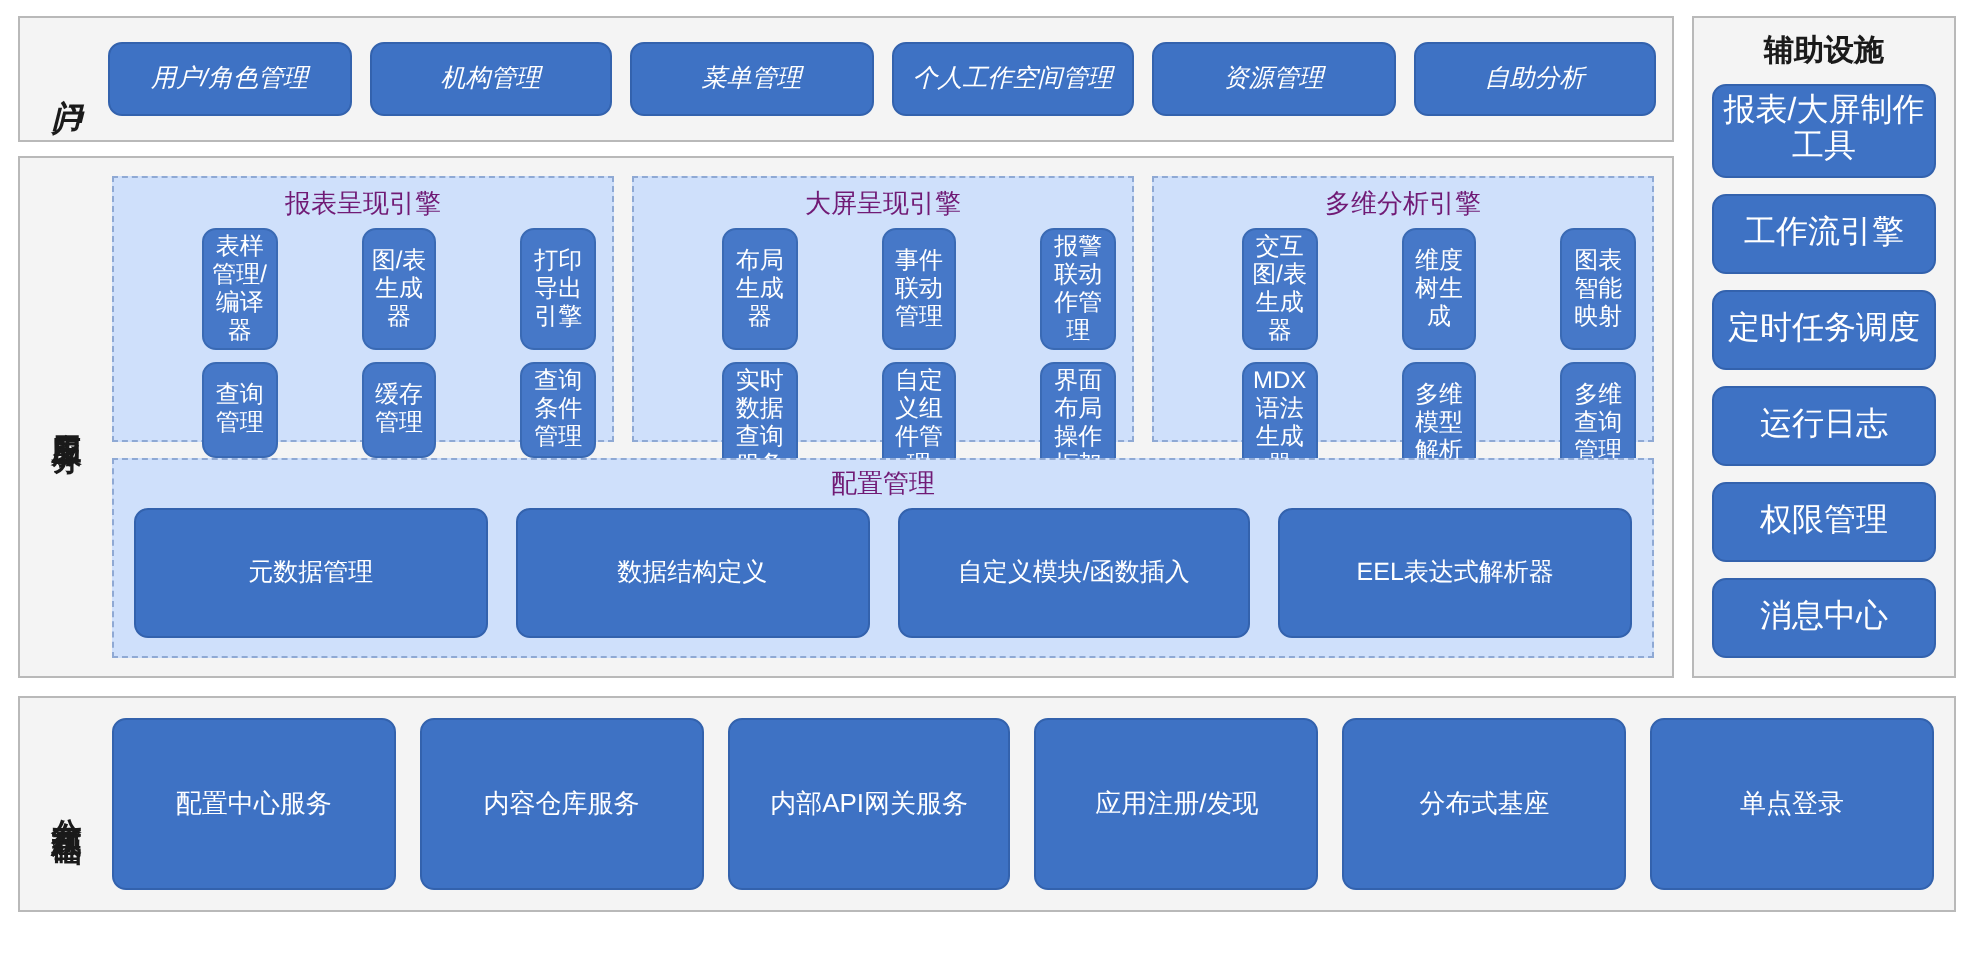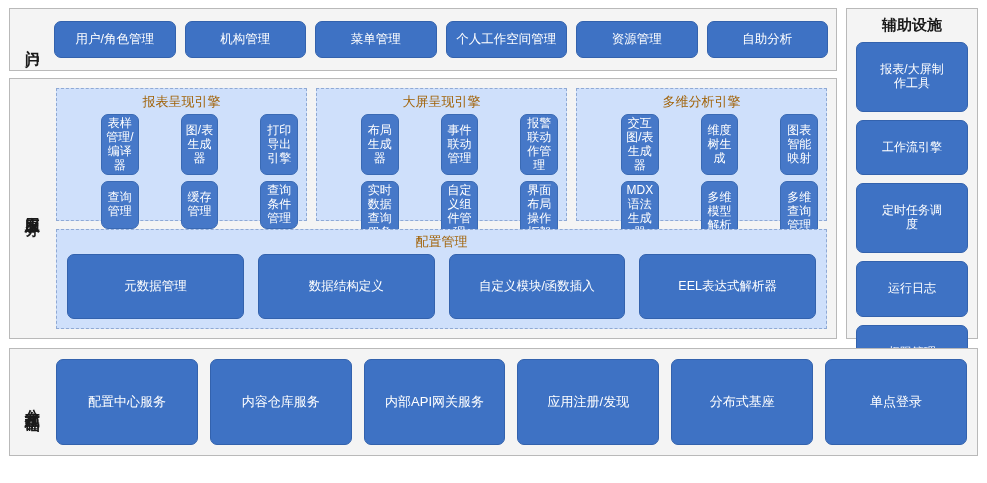--- a/index.html
+++ b/index.html
@@ -63,21 +63,21 @@
     user-select: none;
   }
   .band-body {
     flex: 1 1 auto;
     min-width: 0;
     display: flex;
     align-items: center;
   }
 
   
-  .portal-band { height: 70px; }
+  .portal-band { height: 70px; font-style: italic; }
   .portal-body {
     gap: 9px;
     padding: 0 8px 0 0;
     justify-content: space-between;
   }
   .portal-btn {
     flex: 1 1 0;
     height: 37px;
     display: flex;
     align-items: center;
@@ -106,21 +106,21 @@
     background: #cfe0fb;
     box-sizing: border-box;
     padding: 6px 8px 8px 8px;
     display: flex;
     flex-direction: column;
   }
   .engine-panel { flex: 1 1 0; min-width: 0; }
   .panel-title {
     text-align: center;
     font-size: 13px;
-    color: #a16207;
+    color: #701a75;
     font-weight: normal;
     margin-bottom: 5px;
     line-height: 1.1;
     user-select: none;
   }
   .panel-grid {
     display: grid;
     grid-template-columns: repeat(3, 1fr);
     gap: 6px;
     flex: 1 1 auto;
@@ -181,23 +181,23 @@
     display: flex;
     flex-direction: column;
     gap: 8px;
   }
   .aux-btn {
     flex: 1 1 0;
     display: flex;
     align-items: center;
     justify-content: center;
     text-align: center;
-    font-size: 12px;
+    font-size: 16px;
     line-height: 1.15;
-    padding: 20px;
+    padding: 4px;
   }
 
   
   .infra-band {
     margin-top: 9px;
     height: 108px;
   }
   .infra-body {
     gap: 12px;
     padding: 10px 10px 10px 2px;

